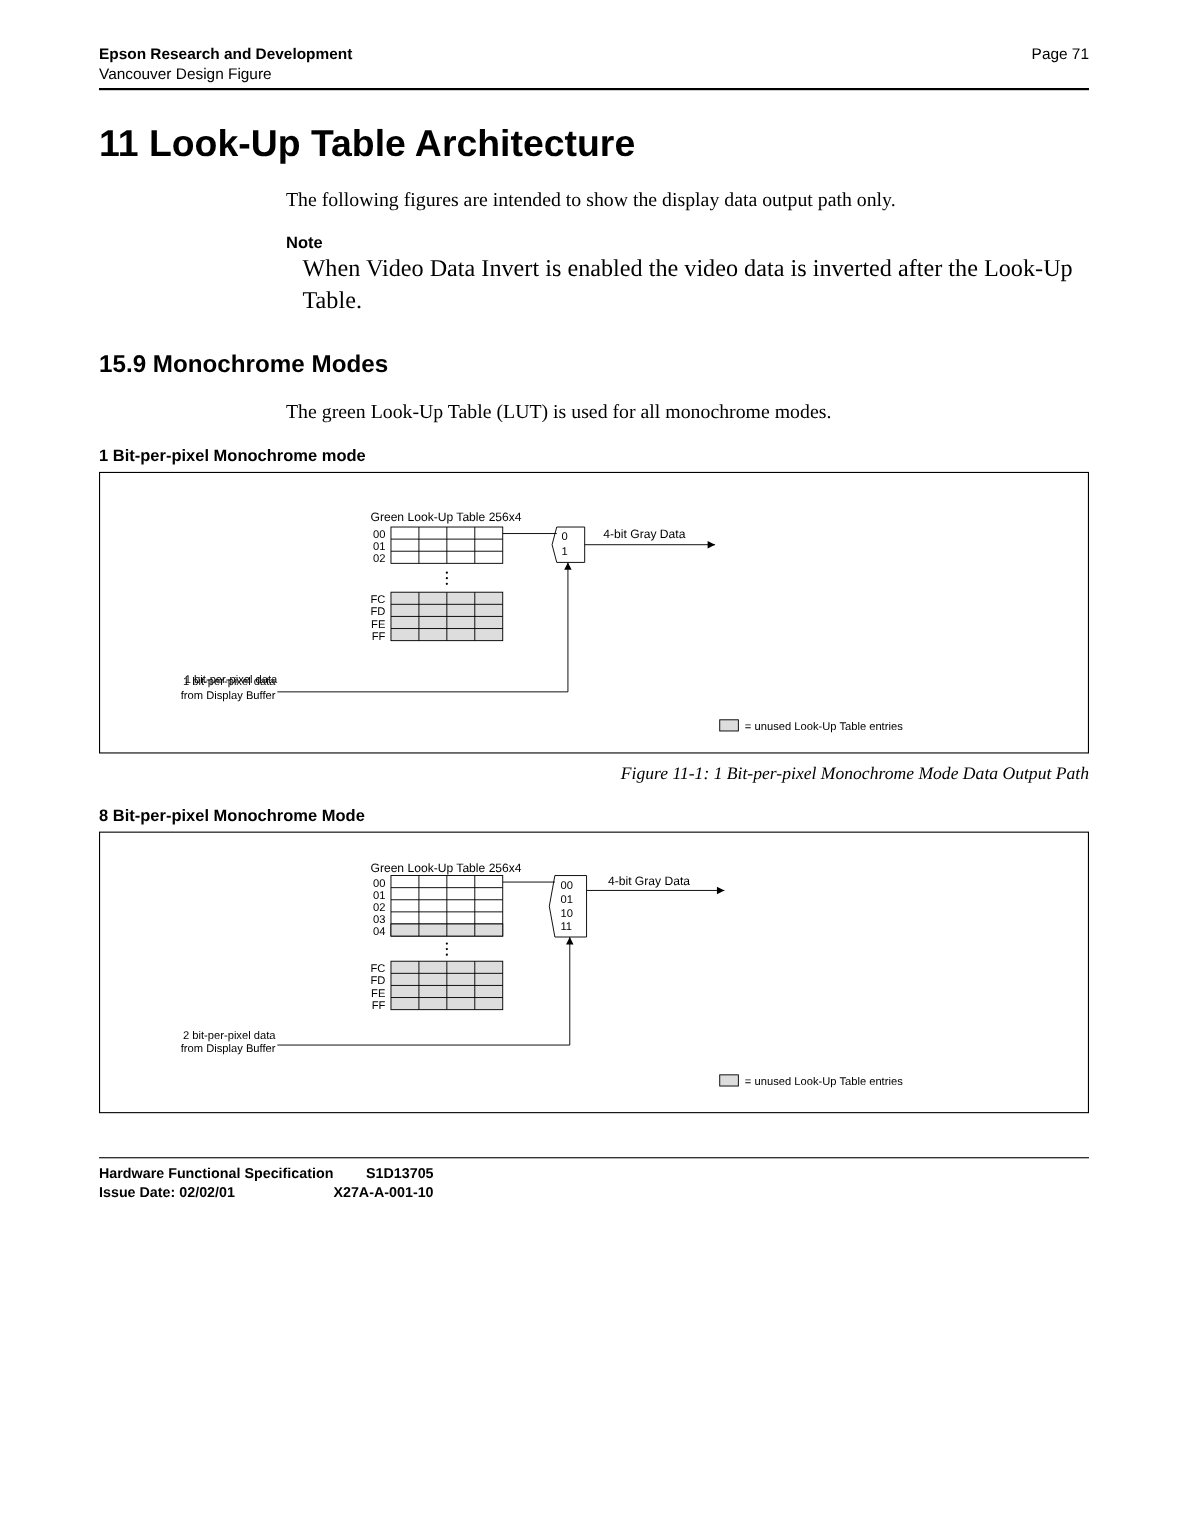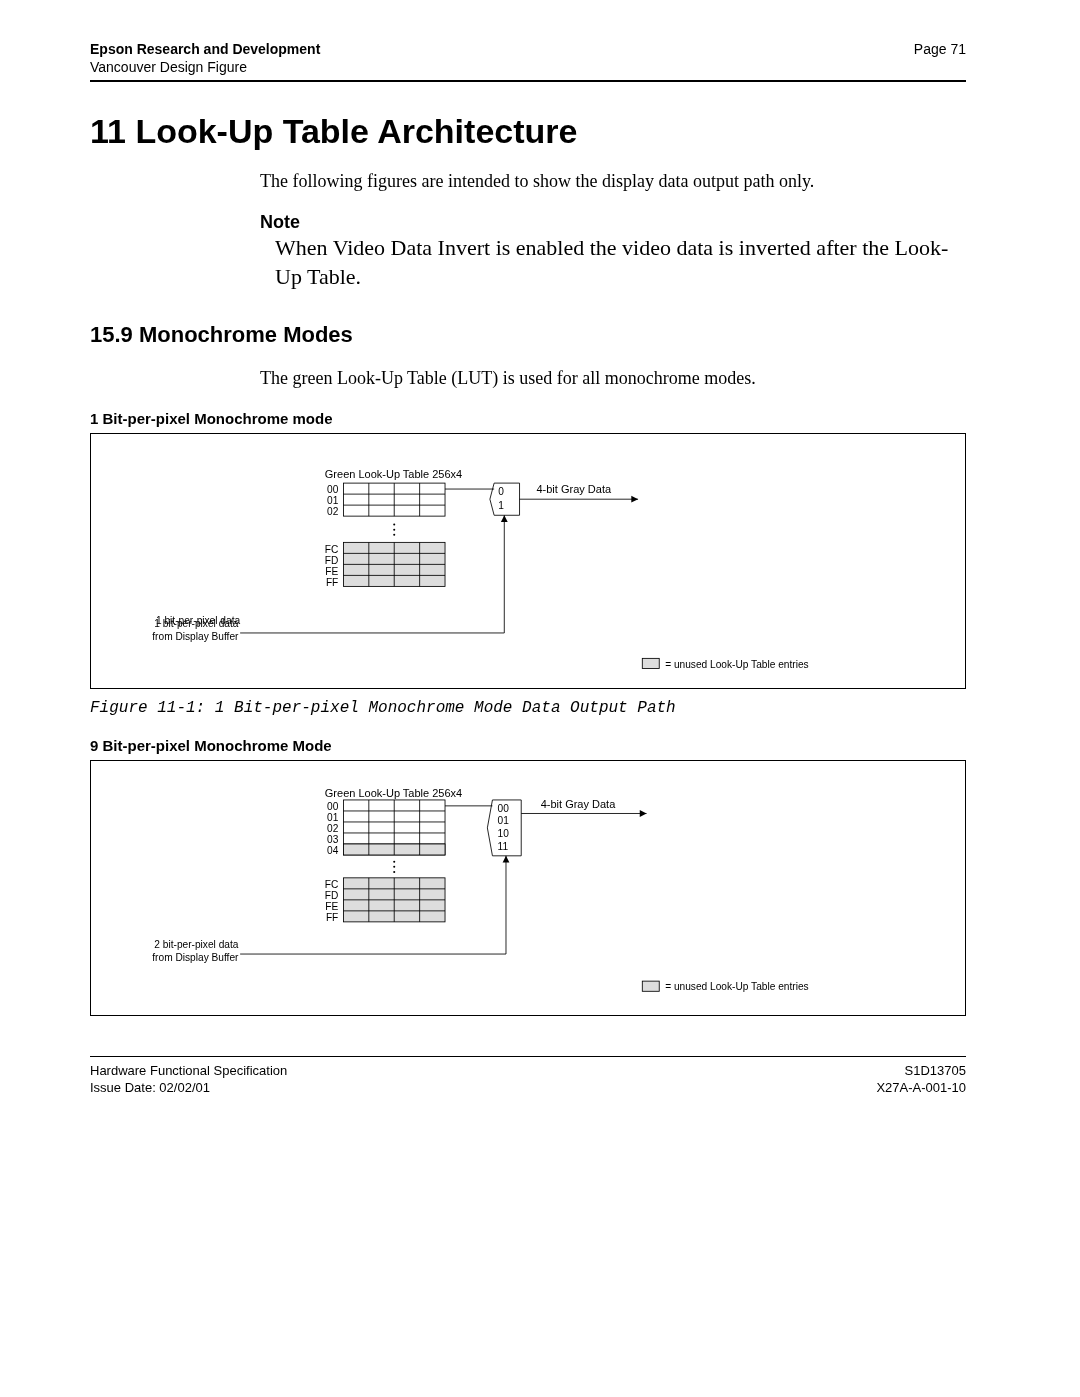--- a/index.html
+++ b/index.html
@@ -4,21 +4,21 @@
 <style>
   body {
     margin: 0;
     padding: 0;
     background: #fff;
     font-family: Arial, Helvetica, sans-serif;
     color: #000;
     width: 1080px;
   }
   .page {
-    padding: 40px 114px 30px 90px;
+    padding: 40px 90px 30px 90px;
     box-sizing: border-box;
     width: 1080px;
   }
   .hdr {
     display: flex;
     justify-content: space-between;
     font-size: 14px;
     line-height: 1.3;
   }
   .hdr-left b { font-weight: bold; }
@@ -37,21 +37,21 @@
   }
   .body-serif {
     font-family: "Times New Roman", Times, serif;
     font-size: 18px;
     margin-left: 170px;
     line-height: 1.35;
   }
   .note-label {
     font-weight: bold;
     font-family: Arial, Helvetica, sans-serif;
-    font-size: 18px;
+    font-size: 15px;
     margin-left: 170px;
     margin-top: 16px;
   }
   .note-body {
     font-family: "Times New Roman", Times, serif;
     font-size: 22px;
     margin-left: 185px;
     line-height: 1.35;
   }
   .subhead {
@@ -60,32 +60,32 @@
     margin: 20px 0 6px 0;
   }
   .fig-box {
     border: 1.5px solid #000;
     position: relative;
     height: 256px;
     width: 100%;
     box-sizing: border-box;
   }
   .fig-caption {
-    font-family: Liberation Mono, monospace;
+    font-family: Liberation Serif, serif;
     font-style: italic;
     font-size: 16px;
-    text-align: left;
+    text-align: right;
     margin: 10px 0 18px 0;
   }
   .ftr {
     display: flex;
-    justify-content: space-between;
     font-size: 13px;
     line-height: 1.3;
     margin-top: 6px;
+    font-weight: bold;
   }
   .svg-label { font-family: Arial, Helvetica, sans-serif; font-size: 13px; }
   .svg-label-sm { font-family: Arial, Helvetica, sans-serif; font-size: 12px; }
 </style>
 </head>
 <body>
 
 <div class="page">
   <div class="hdr">
     <div class="hdr-left">
@@ -168,21 +168,21 @@
         <text x="98" y="228" text-anchor="end" class="svg-label-sm">1 bit-per-pixel data</text>
         <text x="98" y="243" text-anchor="end" class="svg-label-sm">from Display Buffer</text>
       </g>
 
       <rect x="575" y="265" width="20" height="12" fill="#ddd" stroke="#000"></rect>
       <text x="602" y="276" class="svg-label-sm">= unused Look-Up Table entries</text>
     </svg>
   </div>
   <div class="fig-caption">Figure 11-1: 1 Bit-per-pixel Monochrome Mode Data Output Path</div>
 
-  <div class="subhead">9 Bit-per-pixel Monochrome Mode</div>
+  <div class="subhead">8 Bit-per-pixel Monochrome Mode</div>
   <div class="fig-box">
     <svg width="100%" height="100%" viewBox="0 0 880 300">
       <text x="200" y="42" class="svg-label">Green Look-Up Table 256x4</text>
 
       <g>
         <text x="216" y="58" text-anchor="end" class="svg-label-sm">00</text>
         <text x="216" y="71" text-anchor="end" class="svg-label-sm">01</text>
         <text x="216" y="84" text-anchor="end" class="svg-label-sm">02</text>
         <text x="216" y="97" text-anchor="end" class="svg-label-sm">03</text>
         <text x="216" y="110" text-anchor="end" class="svg-label-sm">04</text>

